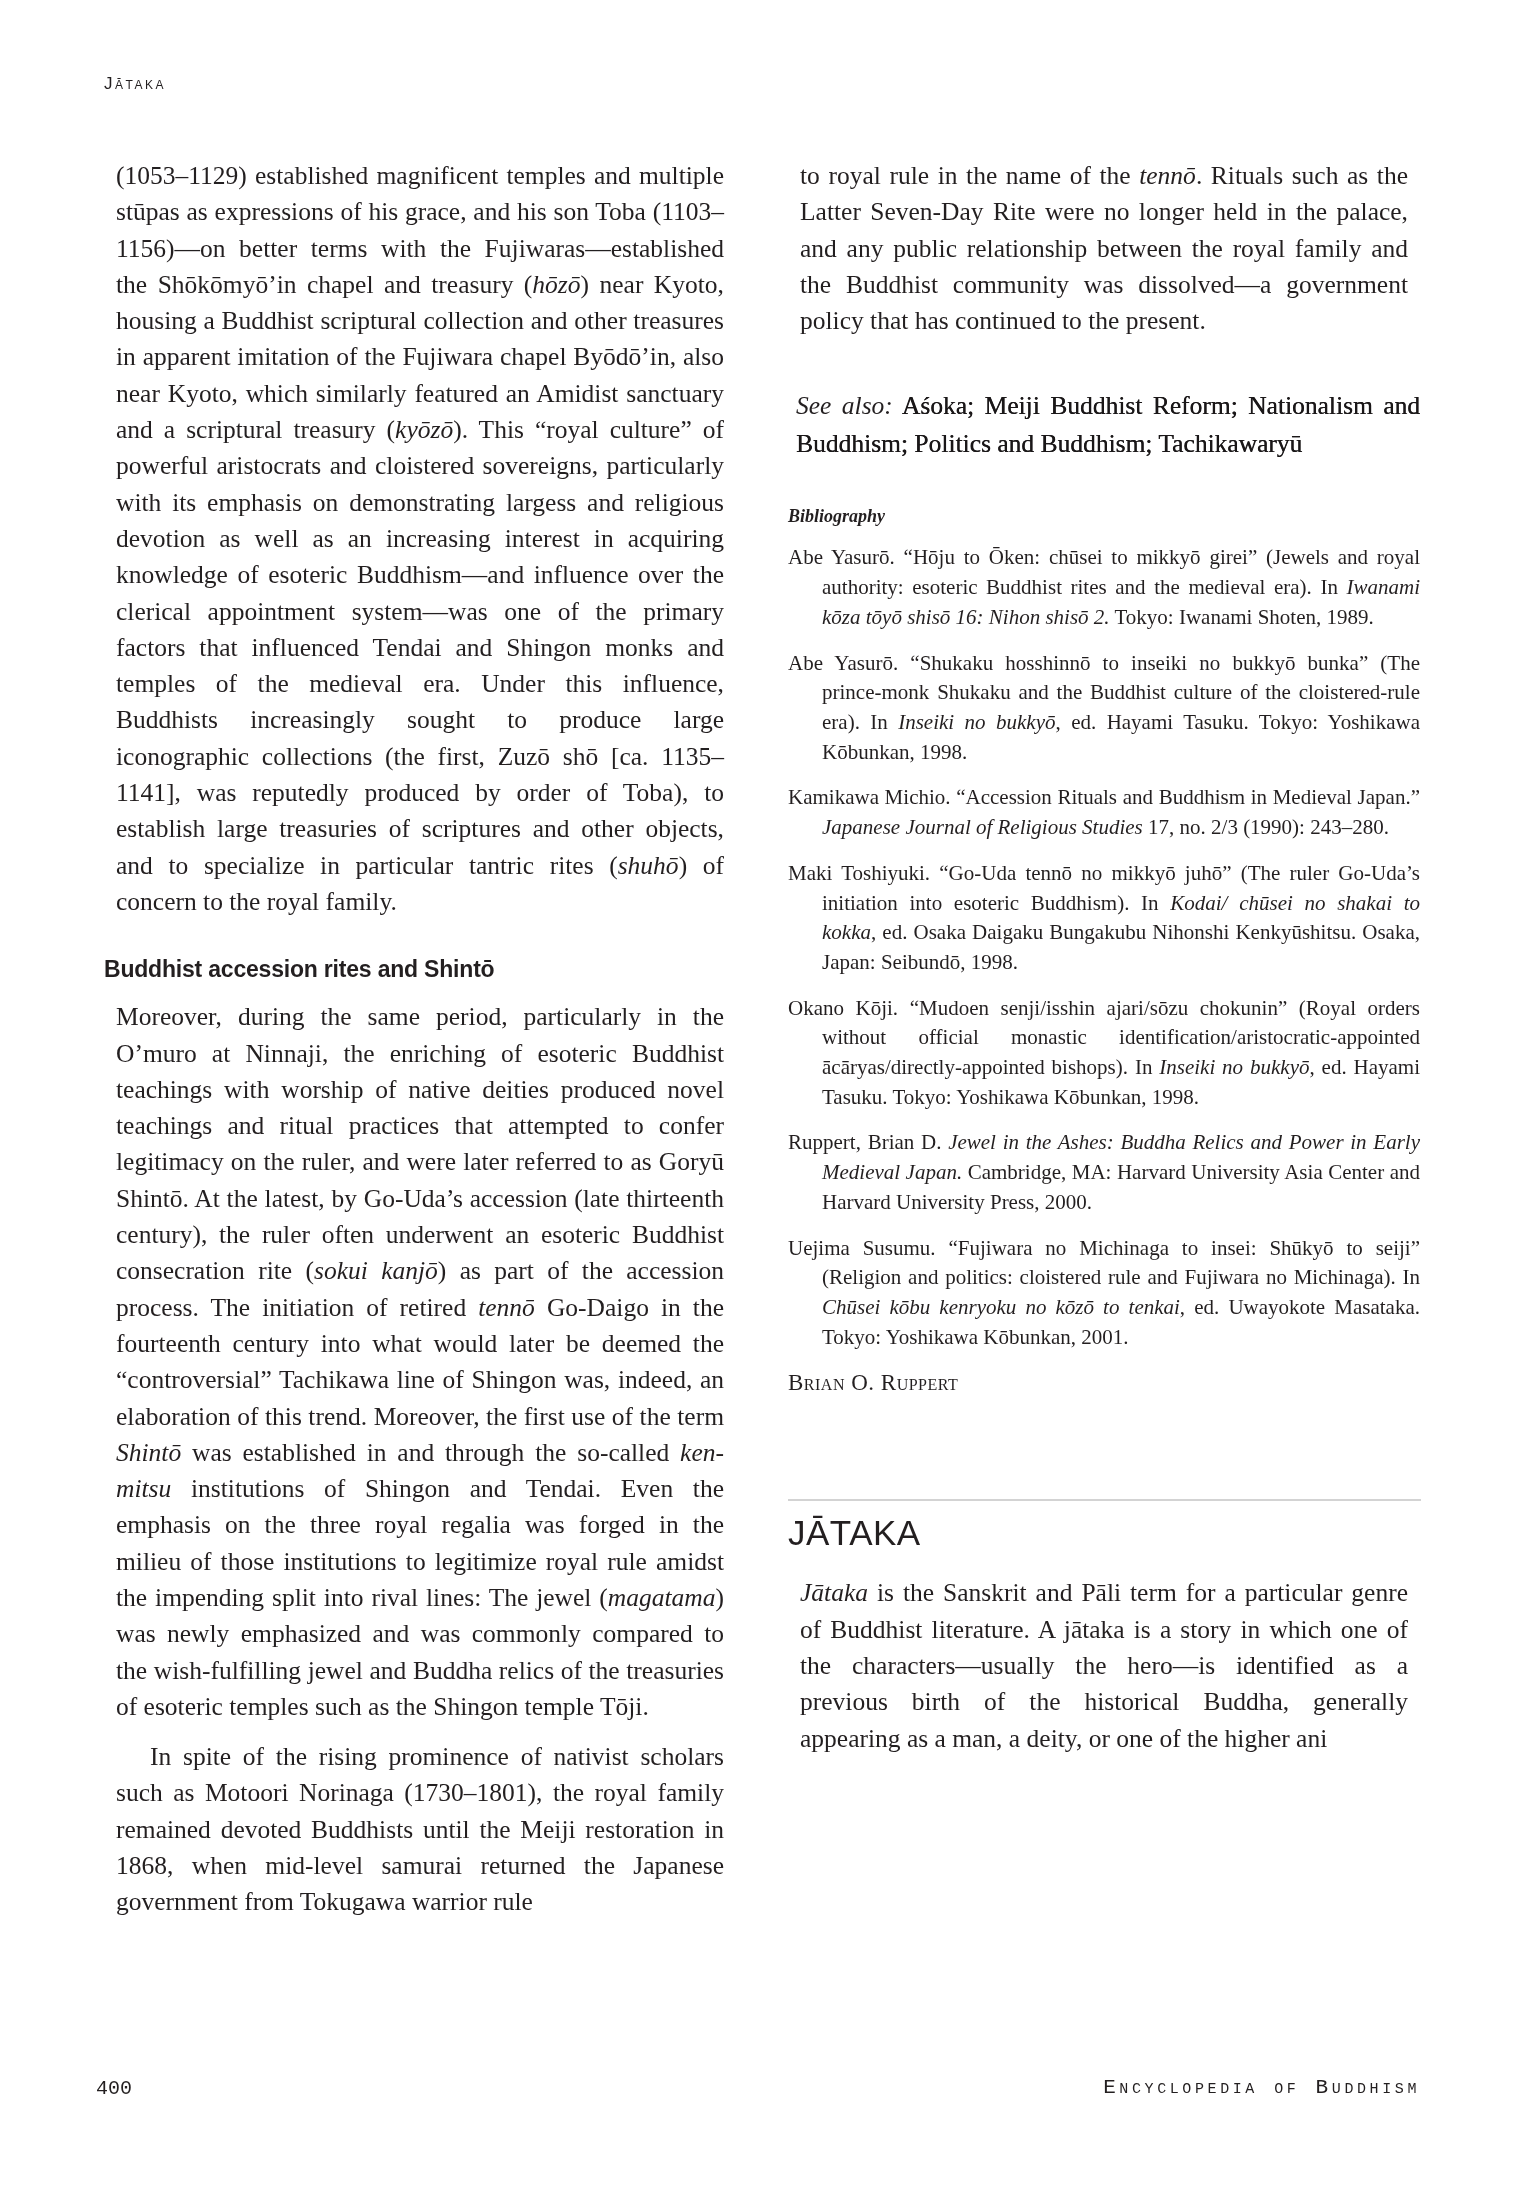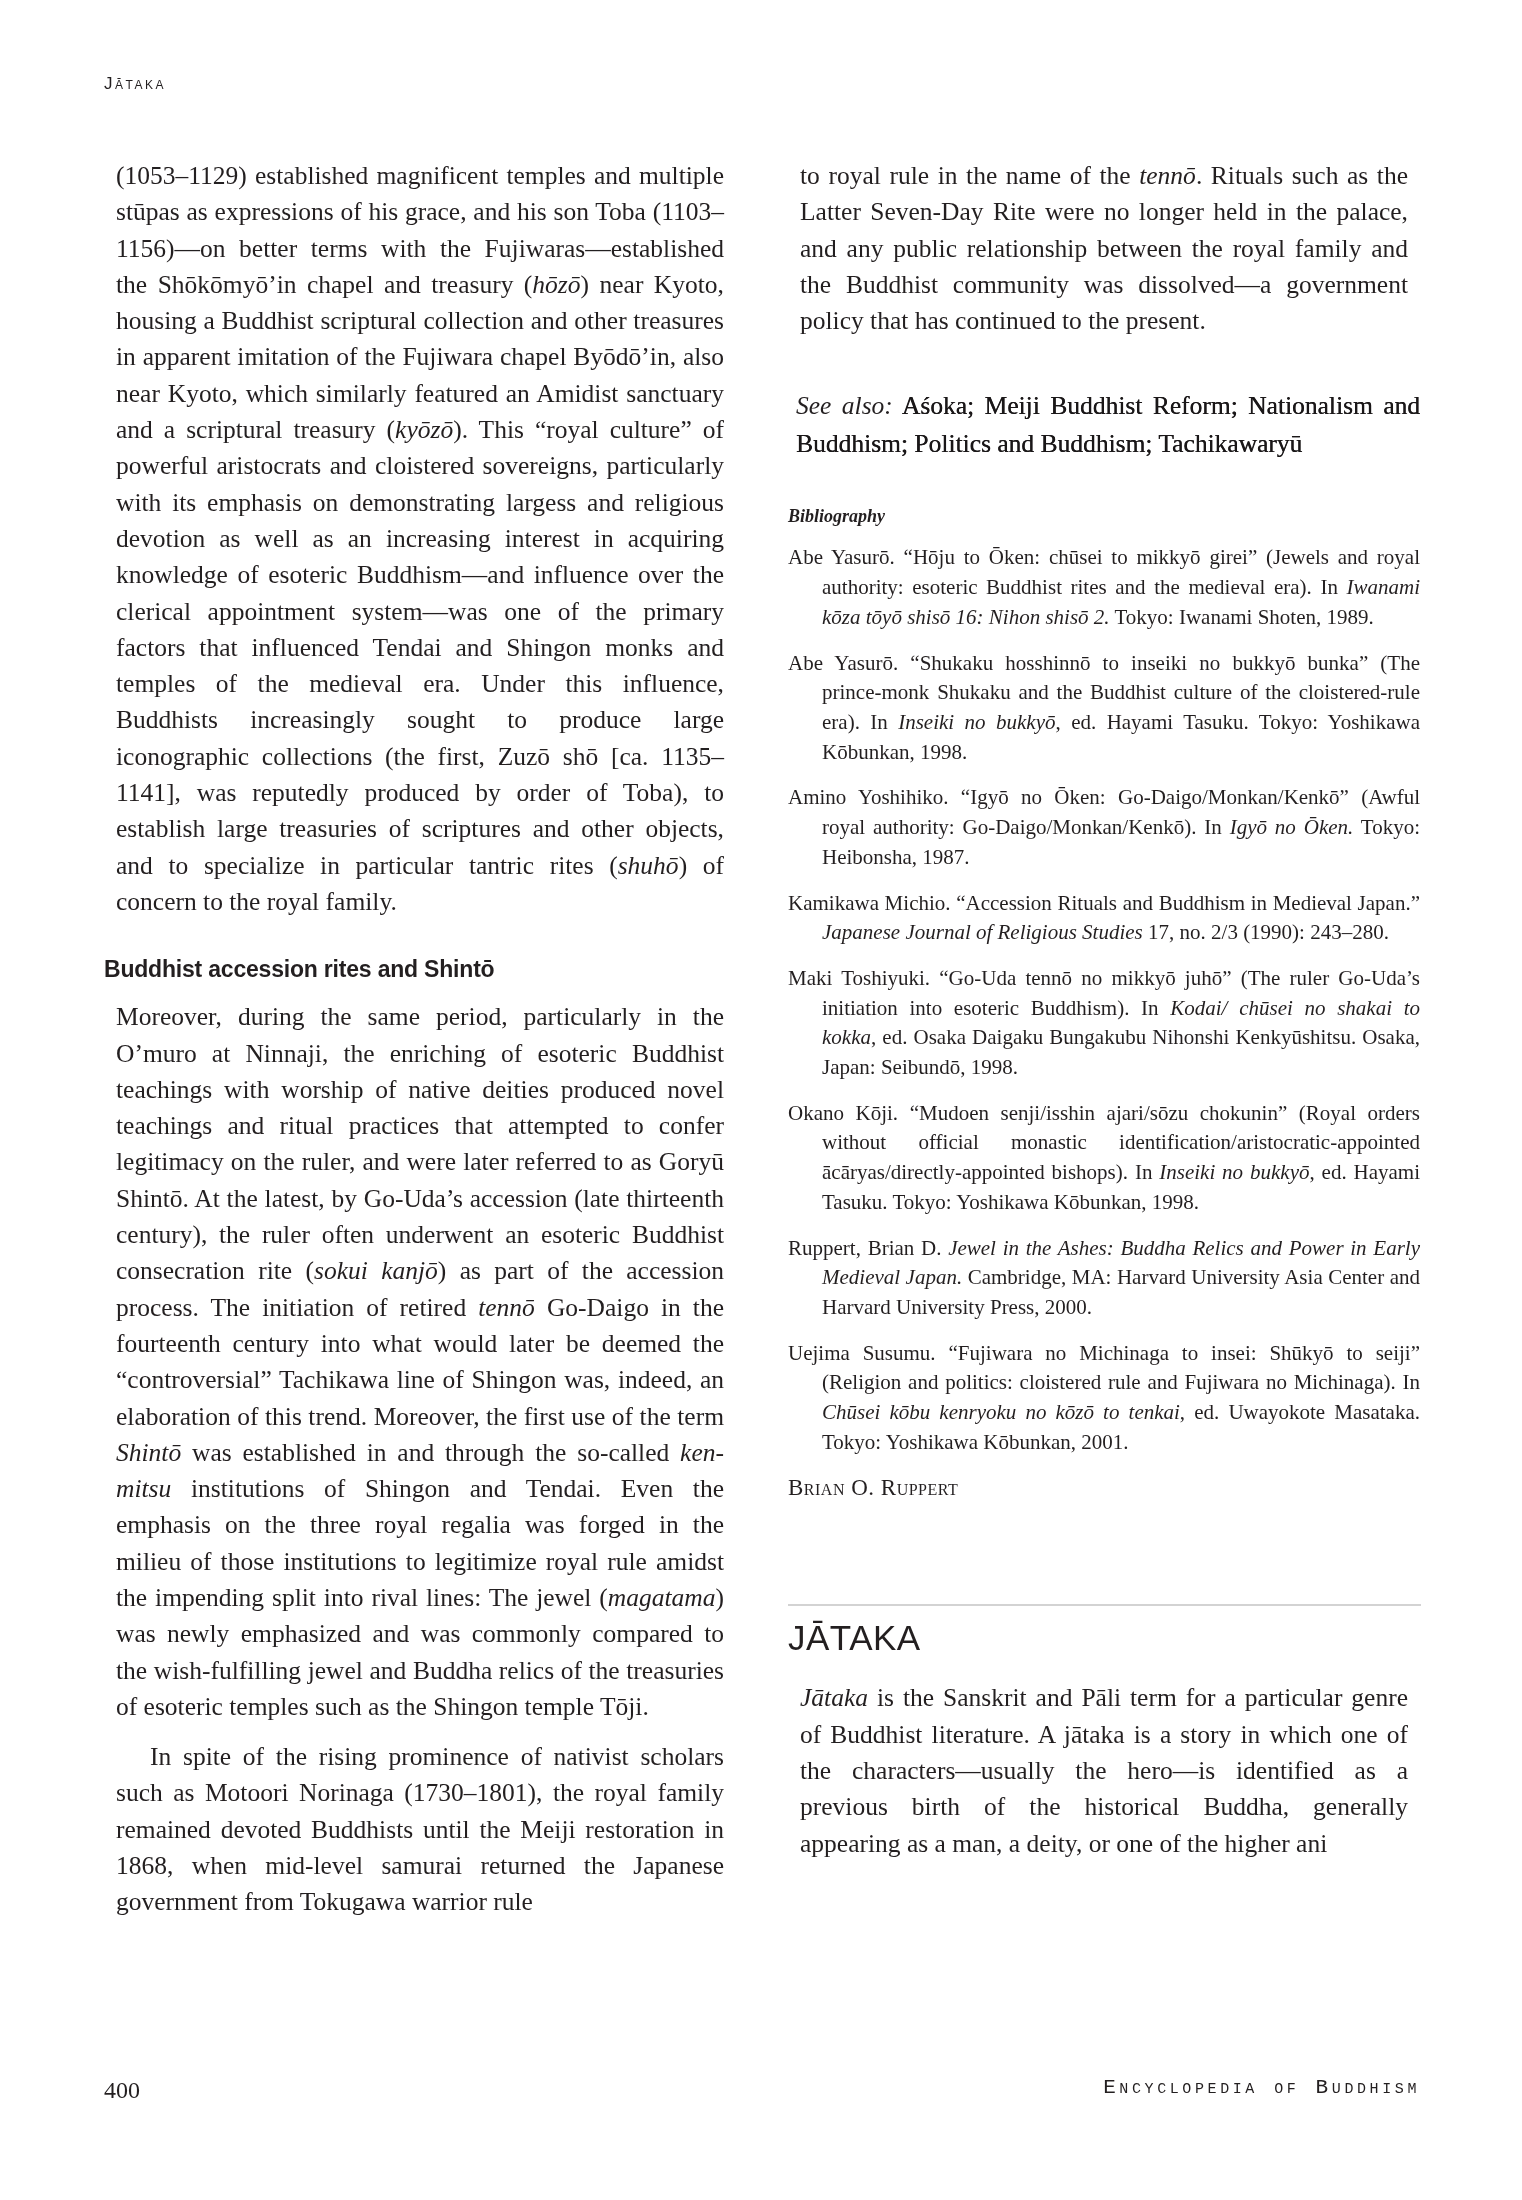--- a/index.html
+++ b/index.html
@@ -45,23 +45,23 @@
   }
   .rule {
     height: 2px; background: #d3d3d3; margin-top: 101px; width: 633px;
   }
   .entry-title {
     font-family: "Liberation Sans", "DejaVu Sans", sans-serif;
     font-size: 35px; font-weight: normal; line-height: 40px;
     margin-top: 12px; margin-bottom: 22px; letter-spacing: 0.5px;
   }
   .footer-page {
-    position: absolute; left: 104px; top: 2077px;
-    font-family: Liberation Serif, serif;
-    font-size: 24px;
+    position: absolute; left: 96px; top: 2077px;
+    font-family: Liberation Mono, monospace;
+    font-size: 20px;
   }
   .footer-title {
     position: absolute; right: 102px; top: 2076px;
     font-family: Liberation Mono, monospace;
     font-size: 21px; letter-spacing: 3.6px; font-variant: small-caps; text-align: right;
   }
   i, em { font-style: italic; }
 </style>
 </head>
 <body>
@@ -89,21 +89,20 @@
 
   <div class="seealso">
     <span class="lbl">See also:</span><span class="refs"> Aśoka; Meiji Buddhist Reform; Nationalism and Buddhism; Politics and Buddhism; Tachikawaryū</span>
   </div>
 
   <div class="bib-head">Bibliography</div>
 
   <div>
     <div class="bib-entry"><span>Abe Yasurō. “Hōju to Ōken: chūsei to mikkyō girei” (Jewels and royal authority: esoteric Buddhist rites and the medieval era). In </span><i>Iwanami kōza tōyō shisō 16: Nihon shisō 2.</i><span> Tokyo: Iwanami Shoten, 1989.</span></div>
     <div class="bib-entry"><span>Abe Yasurō. “Shukaku hosshinnō to inseiki no bukkyō bunka” (The prince-monk Shukaku and the Buddhist culture of the cloistered-rule era). In </span><i>Inseiki no bukkyō</i><span>, ed. Hayami Tasuku. Tokyo: Yoshikawa Kōbunkan, 1998.</span></div>
-    <div class="bib-entry"><span>Amino Yoshihiko. “Igyō no Ōken: Go-Daigo/Monkan/Kenkō” (Awful royal authority: Go-Daigo/Monkan/Kenkō). In </span><i>Igyō no Ōken.</i><span> Tokyo: Heibonsha, 1987.</span></div>
     <div class="bib-entry"><span>Kamikawa Michio. “Accession Rituals and Buddhism in Me­dieval Japan.” </span><i>Japanese Journal of Religious Studies</i><span> 17, no. 2/3 (1990): 243–280.</span></div>
     <div class="bib-entry"><span>Maki Toshiyuki. “Go-Uda tennō no mikkyō juhō” (The ruler Go-Uda’s initiation into esoteric Buddhism). In </span><i>Kodai/ chūsei no shakai to kokka</i><span>, ed. Osaka Daigaku Bungakubu Ni­honshi Kenkyūshitsu. Osaka, Japan: Seibundō, 1998.</span></div>
     <div class="bib-entry"><span>Okano Kōji. “Mudoen senji/isshin ajari/sōzu chokunin” (Royal orders without official monastic identification/aristocratic-appointed ācāryas/directly-appointed bishops). In </span><i>Inseiki no bukkyō</i><span>, ed. Hayami Tasuku. Tokyo: Yoshikawa Kōbunkan, 1998.</span></div>
     <div class="bib-entry"><span>Ruppert, Brian D. </span><i>Jewel in the Ashes: Buddha Relics and Power in Early Medieval Japan.</i><span> Cambridge, MA: Harvard Univer­sity Asia Center and Harvard University Press, 2000.</span></div>
     <div class="bib-entry"><span>Uejima Susumu. “Fujiwara no Michinaga to insei: Shūkyō to seiji” (Religion and politics: cloistered rule and Fujiwara no Michinaga). In </span><i>Chūsei kōbu kenryoku no kōzō to tenkai</i><span>, ed. Uwayokote Masataka. Tokyo: Yoshikawa Kōbunkan, 2001.</span></div>
   </div>
 
   <div class="signature">Brian O. Ruppert</div>
 
   <div class="rule"></div>

